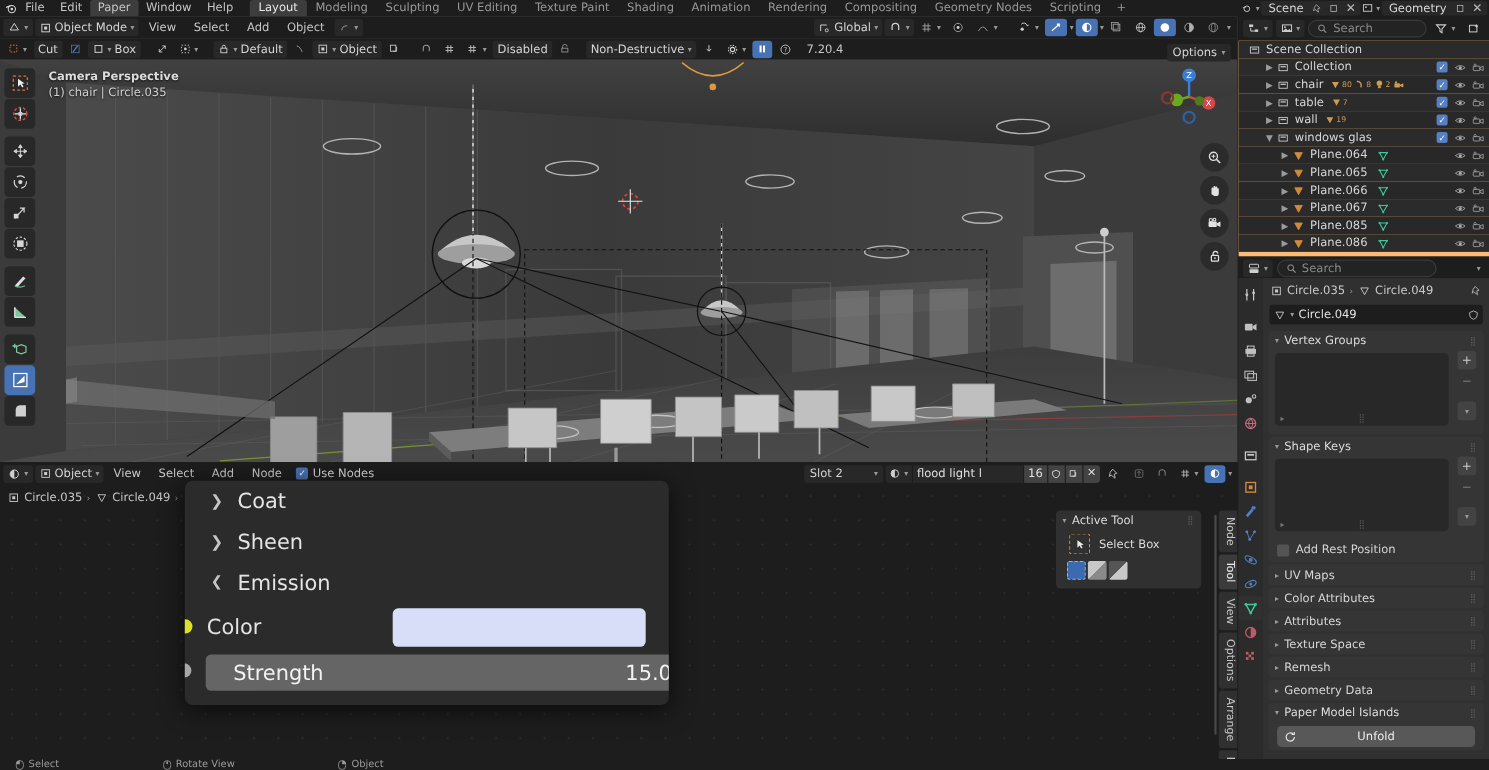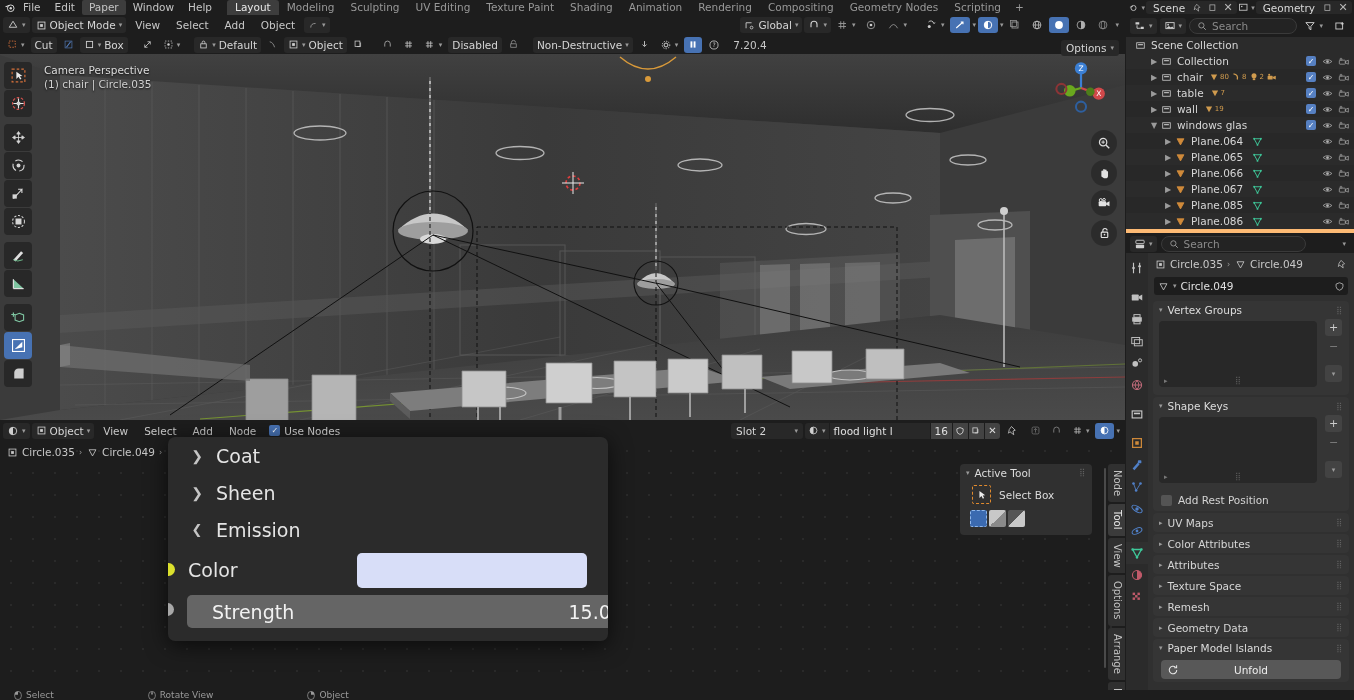--- a/index.html
+++ b/index.html
@@ -59,21 +59,21 @@
   .hbtn.on { background:#4772b3; }
   .hmenu { padding:0 7px; font-size:10.5px; color:#c8c8c8; height:16px; line-height:16px; }
   .chev { font-size:7px; color:#9a9a9a; }
   .sep { width:6px; }
 
   .vp-canvas { position:absolute; left:0; top:0; width:1125px; height:405px; }
   .vp-label {
     position:absolute; left:44px; top:48px; font-size:10.5px; color:#dcdcdc; line-height:14px; z-index:5;
     text-shadow:0 1px 2px rgba(0,0,0,.8);
   }
-  .vp-label b { font-weight:normal; }
+  .vp-label b { font-weight:bold; }
   .vp-label .sub { color:#d0d0d0; }
 
   .toolcol {
     position:absolute; left:4px; top:47px; width:28px; z-index:5;
     display:flex; flex-direction:column; gap:1px;
   }
   .toolbtn {
     width:28px; height:27px; background:#282828; border-radius:4px;
     display:flex; align-items:center; justify-content:center; color:#cfcfcf;
   }

